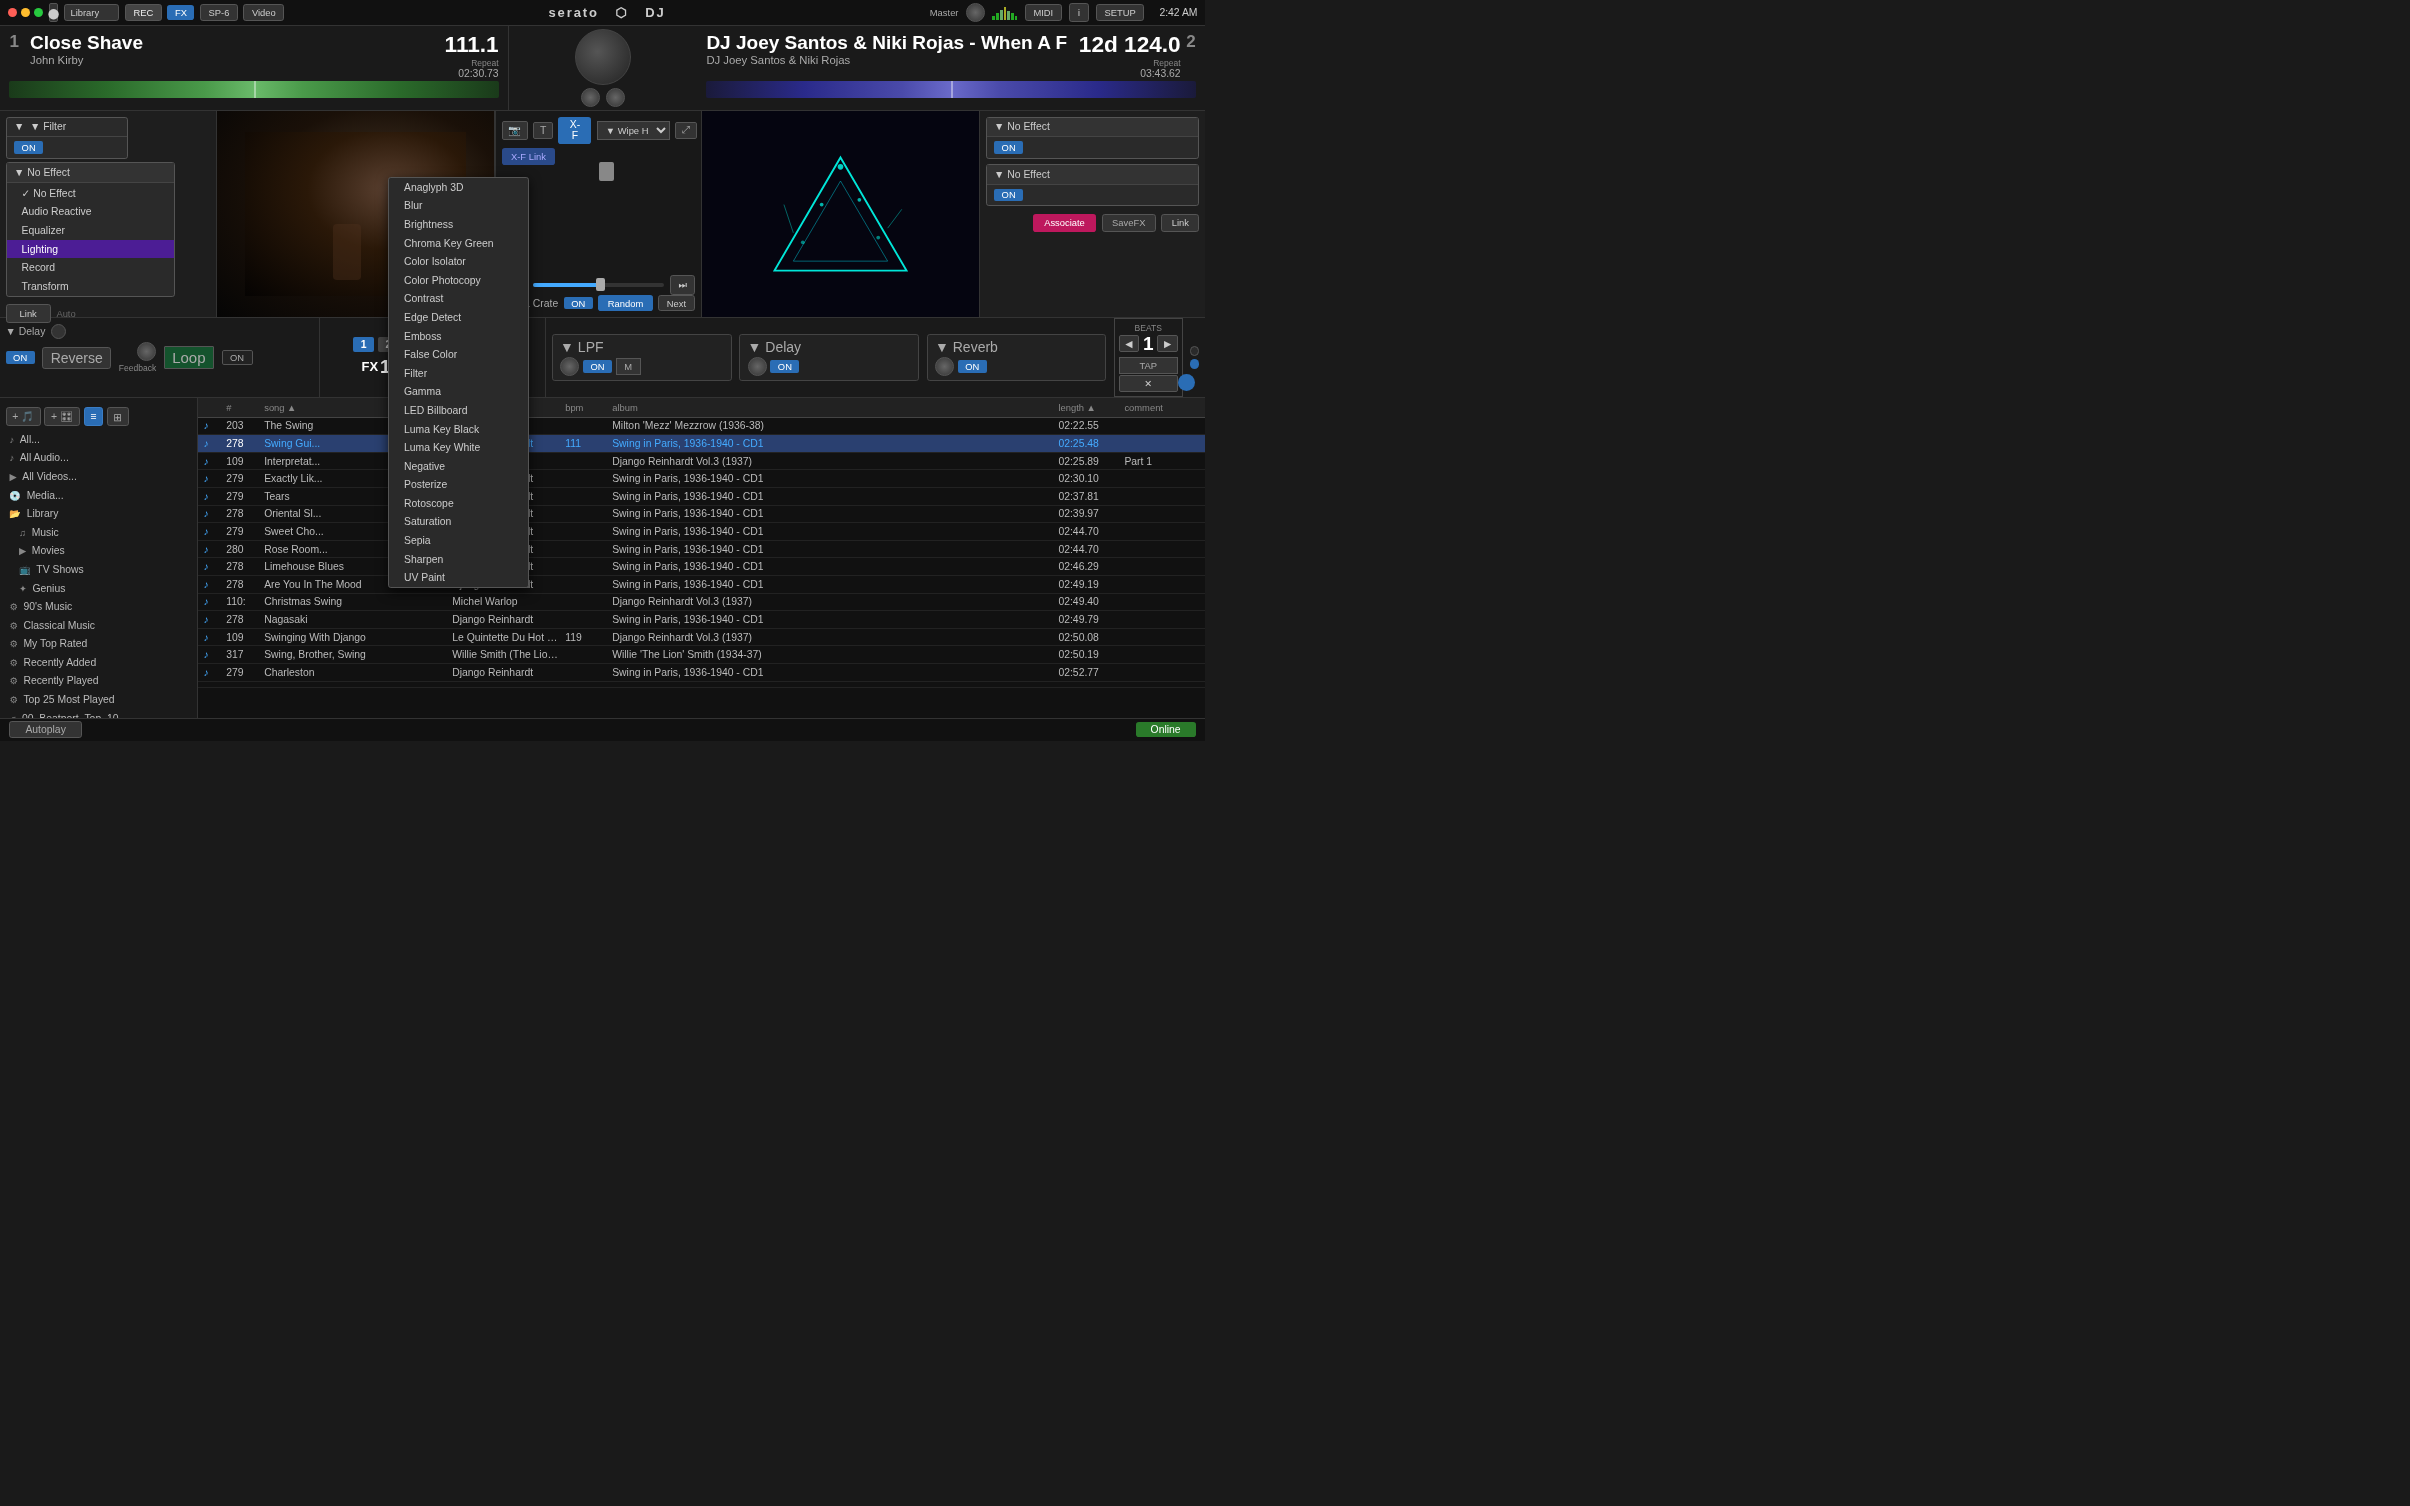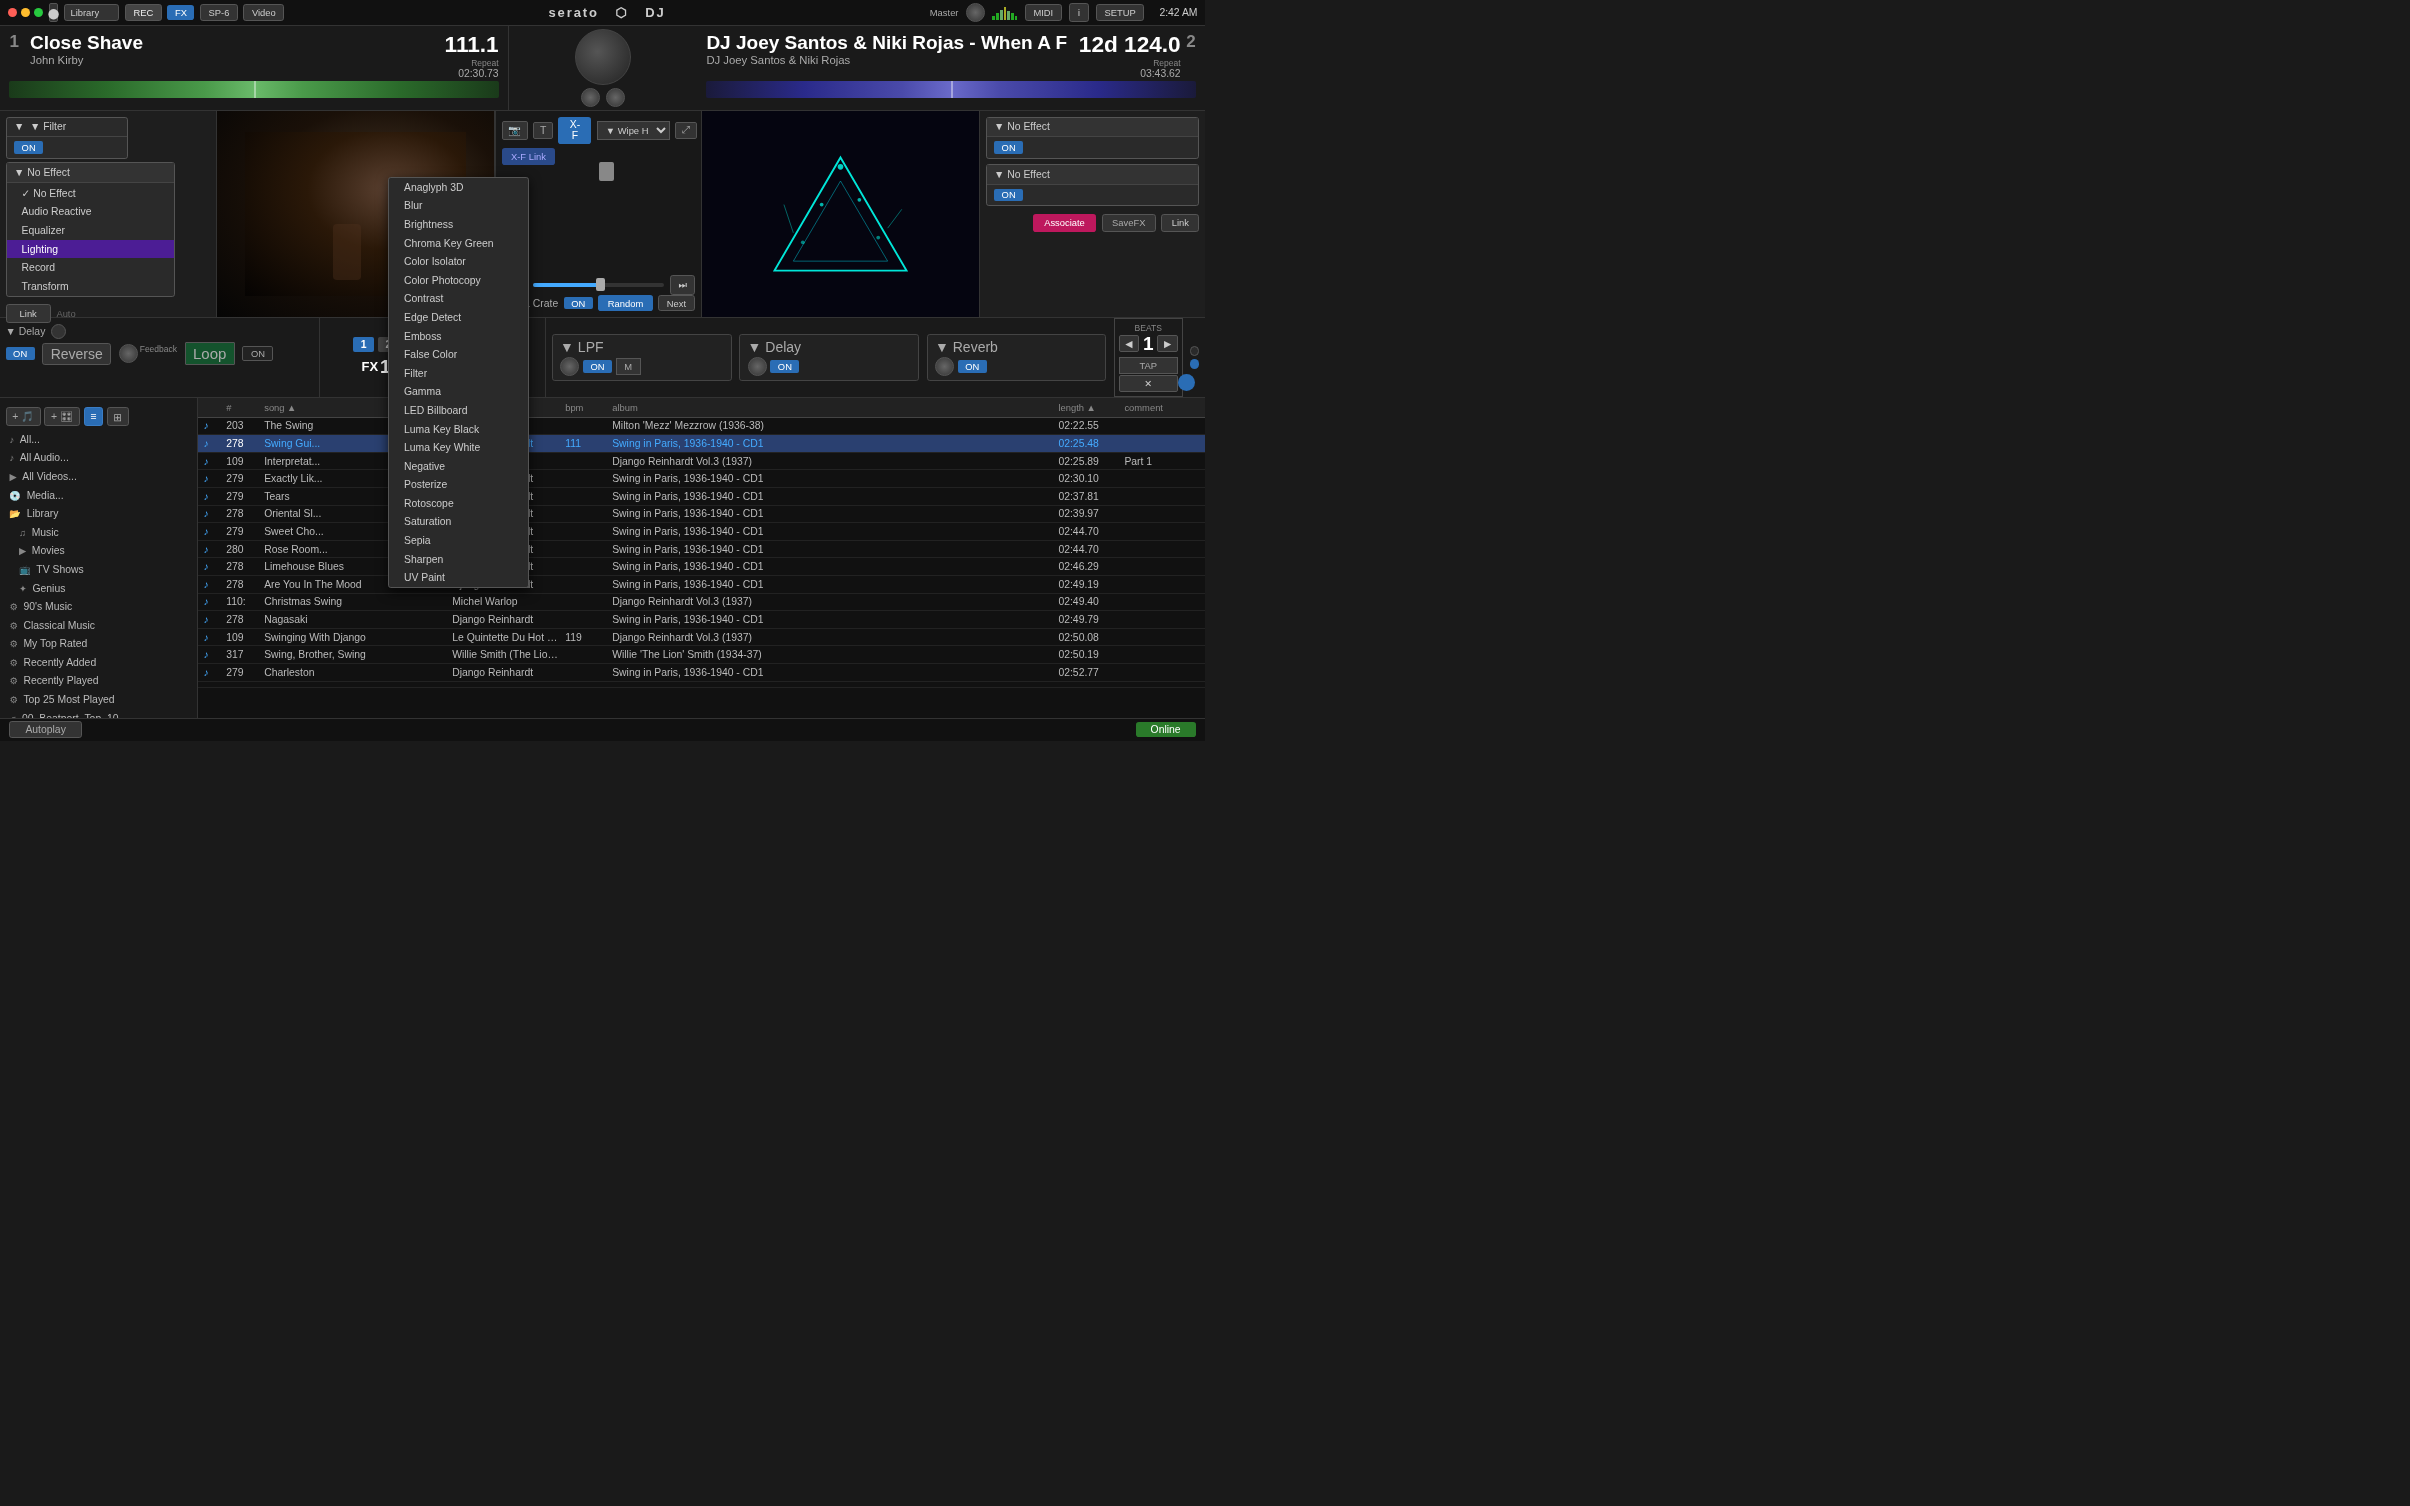--- a/index.html
+++ b/index.html
@@ -480,21 +480,21 @@
 <div style="display:flex;height:80px;border-bottom:0.9px solid #333;background:#1a1a1a;">
 
   <div style="width:320px;border-right:0.9px solid #333;padding:5.6px;display:flex;flex-direction:column;gap:3.8px;">
     <div style="display:flex;align-items:center;gap:5.6px;">
       <span style="color:#aaa;font-size:10.4px;">▼ Delay</span>
       <div style="width:15px;height:15px;background:#333;border-radius:50%;border:0.9px solid #555;"></div>
     </div>
     <div style="display:flex;align-items:center;gap:7.5px;">
       <button class="on-btn">ON</button>
       <button style="background:#333;border:0.9px solid #555;color:#aaa;padding:1.9px 7.5px;border-radius:2.8px;font-size:14px;cursor:pointer;">Reverse</button>
-      <div style="display:flex;flex-direction:row;align-items:flex-start;gap:1.9px;">
+      <div style="display:flex;flex-direction:column;align-items:flex-end;gap:1.9px;">
         <div class="knob-small"></div>
         <span style="font-size:8.5px;color:#888;">Feedback</span>
       </div>
       <button style="background:#14532d;border:0.9px solid #555;color:#aaa;padding:1.9px 7.5px;border-radius:1px;font-size:15px;cursor:pointer;">Loop</button>
       <button class="on-btn" style="background:#222;border:0.9px solid #555;color:#aaa;">ON</button>
     </div>
   </div>
 
   <div style="width:113px;border-right:0.9px solid #333;padding:5.6px;display:flex;flex-direction:column;align-items:center;justify-content:center;gap:3.8px;">
     <div style="display:flex;gap:3.8px;">

